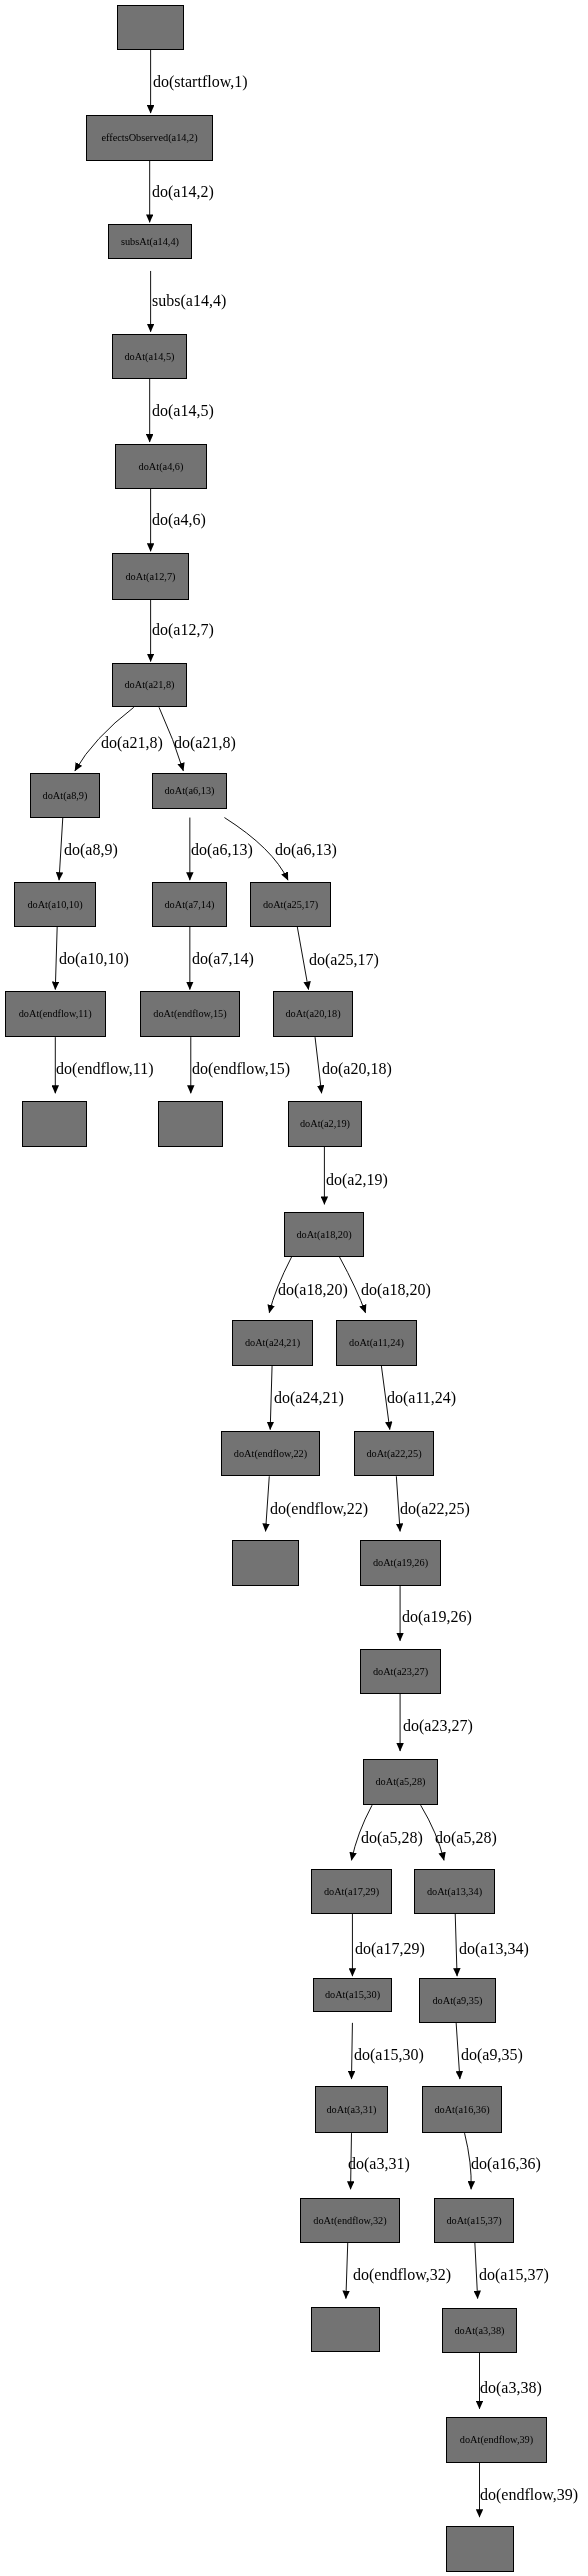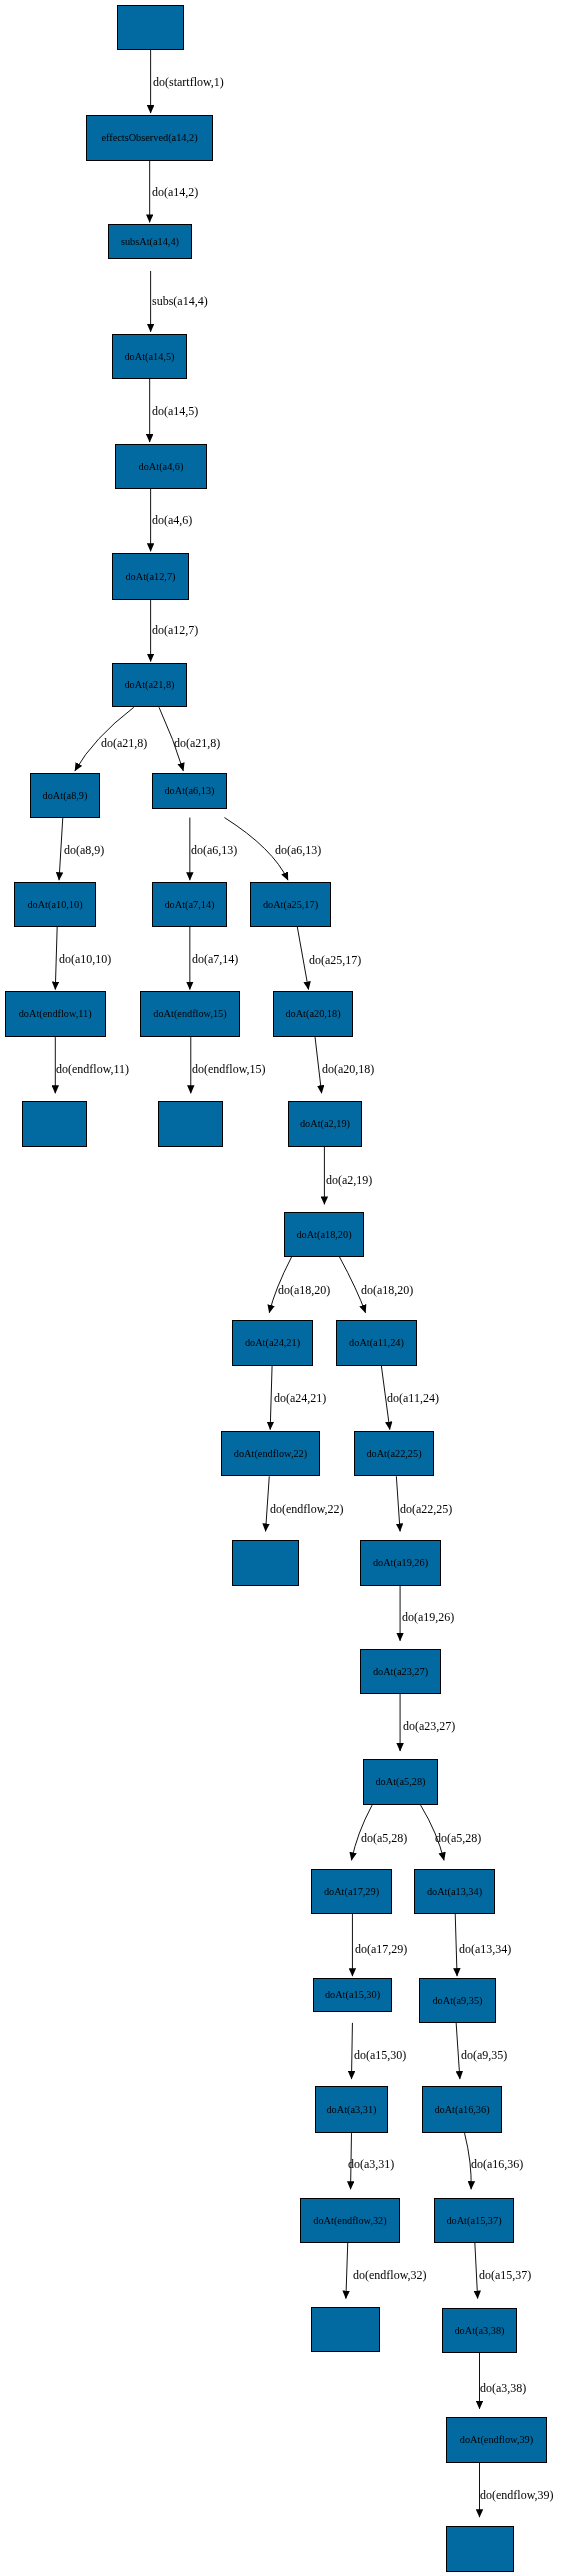--- a/index.html
+++ b/index.html
@@ -1,22 +1,22 @@
 <!DOCTYPE html>
 <html style="font-size:15px"><head>
 <meta charset="utf-8">
 <style>
   html,body{margin:0;padding:0;background:#fff;}
   #canvas{position:relative;width:589px;height:2576px;background:#fff;
           font-family:"Liberation Serif","DejaVu Serif",serif;color:#000;overflow:hidden;}
   #edges{position:absolute;left:0;top:0;width:589px;height:2576px;}
-  .node{position:absolute;border:0.9px solid #000;background:#0369a1;box-sizing:border-box;
+  .node{position:absolute;border:0.9px solid #000;background:#737373;box-sizing:border-box;
         display:flex;align-items:center;justify-content:center;text-align:center;
         font-size:10.3px;line-height:11.2px;white-space:nowrap;}
-  .elabel{position:absolute;font-size:12px;line-height:18px;white-space:nowrap;}
+  .elabel{position:absolute;font-size:16px;line-height:18px;white-space:nowrap;}
   path.edge{fill:none;stroke:#000;stroke-width:1;}
 </style>
 </head>
 <body>
 
 <div id="canvas">
 
   <svg id="edges" width="589" height="2576" viewBox="0 0 630 2757">
     <defs>
       <marker id="arrow" markerWidth="10" markerHeight="8" refX="8.5" refY="4" orient="auto" markerUnits="userSpaceOnUse">

